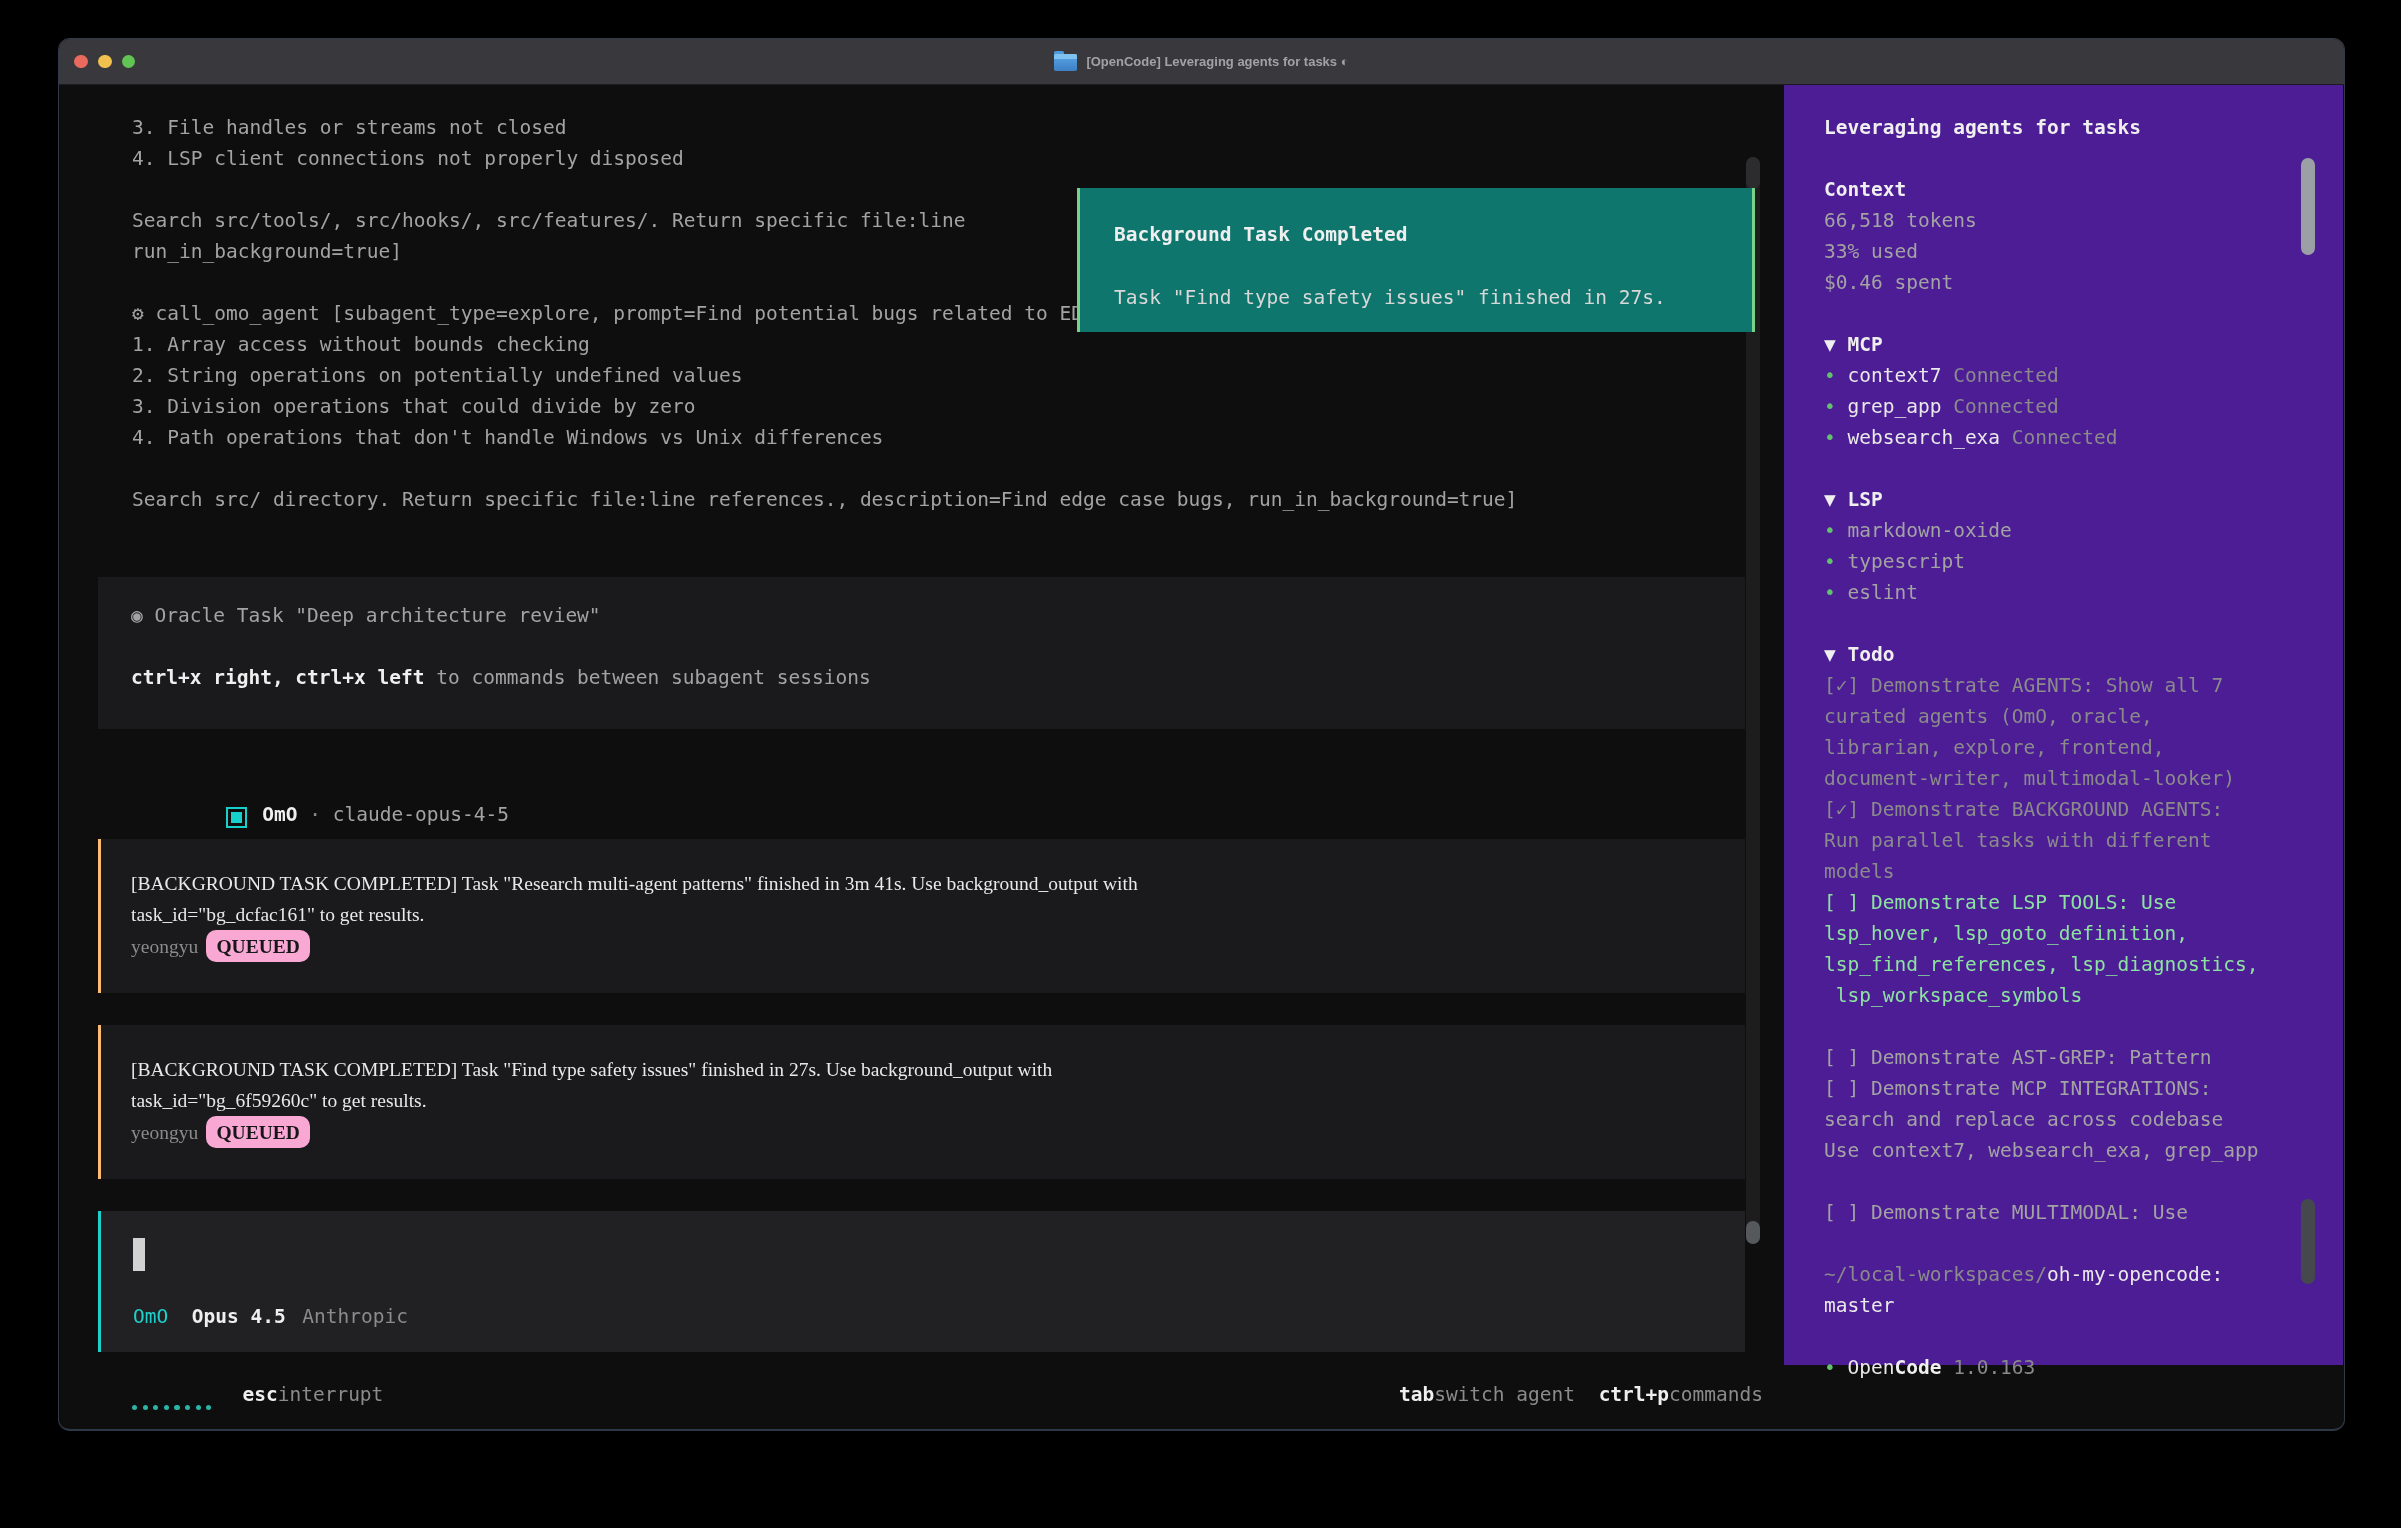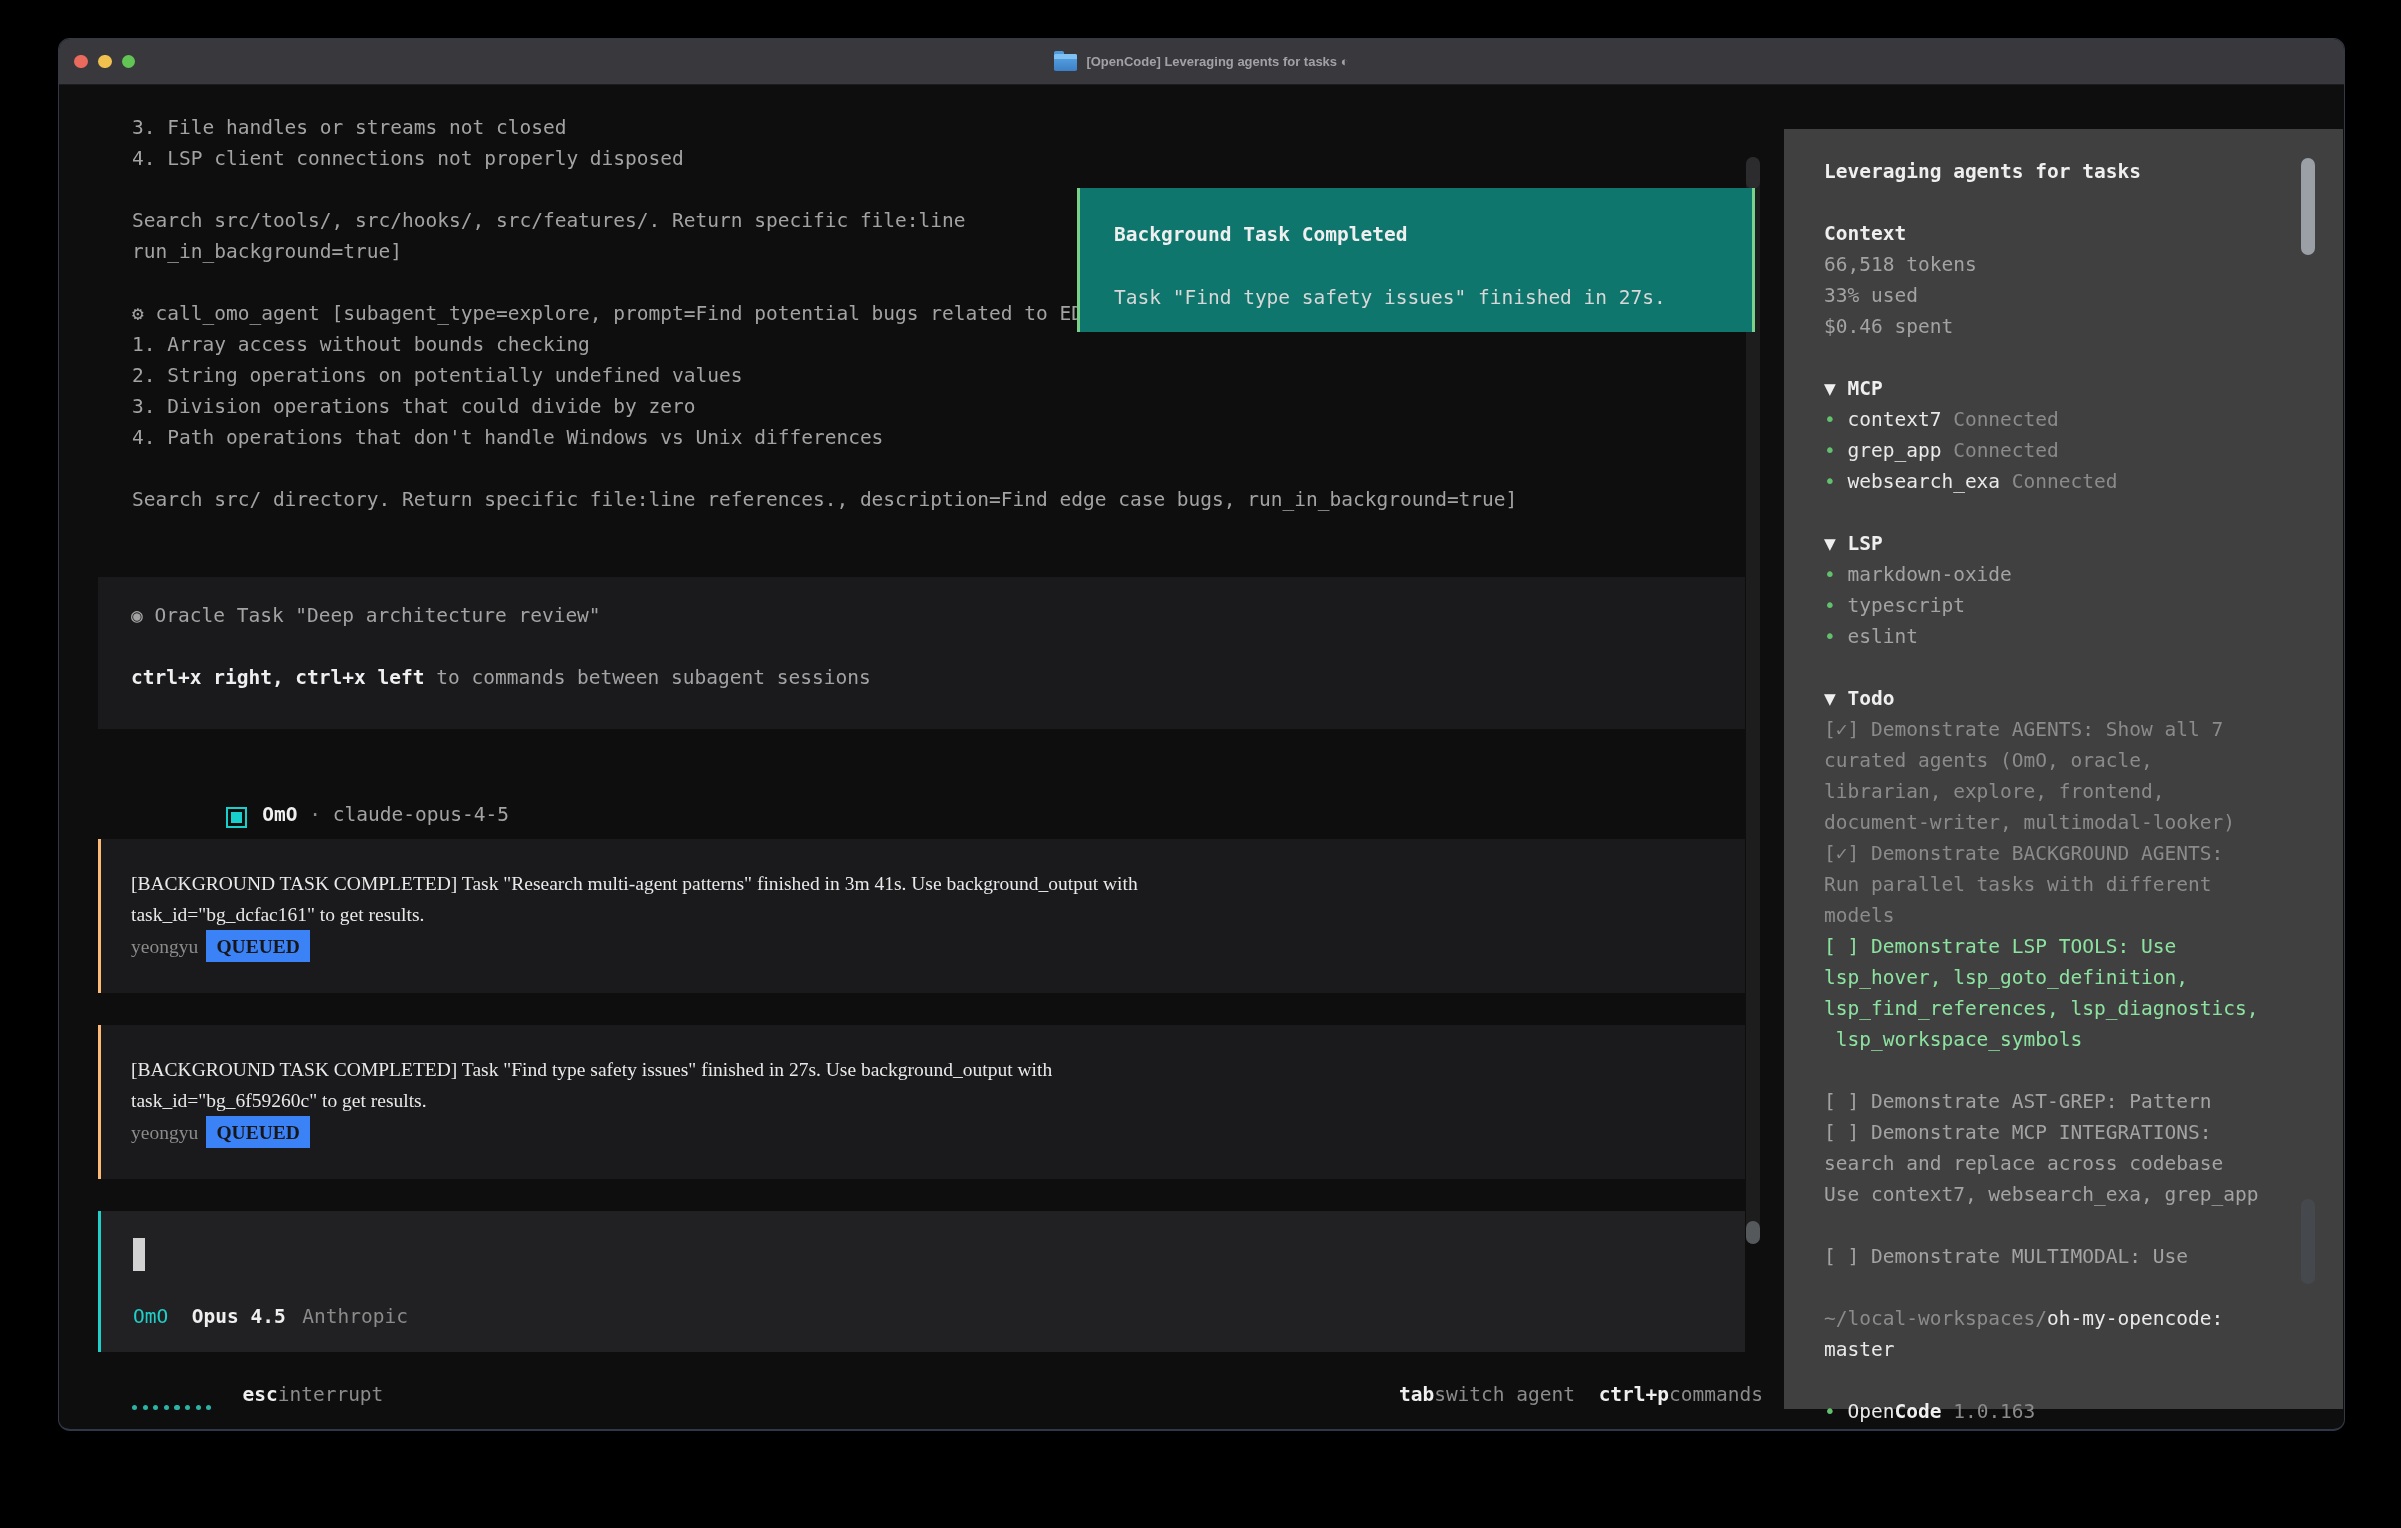--- a/index.html
+++ b/index.html
@@ -21,40 +21,40 @@
   .folder:before { content:""; position:absolute; left:0; top:-3.5px; width:9.5px; height:4.7px;
     background:#4f9ada; border-radius:1.8px 1.8px 0 0; }
   .folder:after { content:""; position:absolute; left:0; top:0; width:100%; height:4.1px;
     background:#7fc2f2; border-radius:1.8px 1.8px 0 0; }
   .title-text { font-family:"Liberation Sans", sans-serif; font-weight:bold; font-size:13px; color:#a2a2a6; }
 
   
   .content { position:relative; width:100%; height:1280px; }
   .main { position:absolute; left:0; top:0; width:1727px; height:100%; padding:26.6px 0 0 73px; }
   .sidebar { position:absolute; left:1725px; top:0; width:559px; height:100%;
-    background:#404040; padding:26.6px 0 0 40px;margin-top:44px; }
+    background:#4c1d95; padding:26.6px 0 0 40px; }
 
   .line { height:31px; line-height:31px; font-size:19.5px; white-space:pre; }
   .sidebar .line { height:31px; line-height:31px; }
 
   
   .c-dim   { color:#a3a3a3; }
   .c-dim2  { color:#8b8b8b; }
   .c-white { color:#e9e9e9; }
   .c-bw    { color:#efefef; font-weight:bold; }
   .c-cyan  { color:#1fd0ca; }
   .c-green { color:#8ce3a0; }
   .c-gb    { color:#63c06d; }
 
   
   .box { background:#1a1a1c; width:1647px; margin-left:-34px; }
   .oracle-box { height:152px; padding:23px 0 0 33px; margin-top:0; }
   .msg { border-left:3px solid #fdba74; padding:29.5px 0 0 30px; height:154px; margin-left:-34px;font-family:Liberation Serif, serif; }
-  .badge { display:inline-block; background:#3b82f6; color:#17171a; font-weight:bold;
-    padding:0.6px 10px; border-radius:0; margin-left:8.3px; }
+  .badge { display:inline-block; background:#f9a8d4; color:#17171a; font-weight:bold;
+    padding:0.6px 10px; border-radius:10px; margin-left:8.3px; }
 
   .input-box { position:relative; background:#212123; border-left:3px solid #1fd0ca;
     width:1647px; height:141px; margin-left:-34px; margin-top:32.5px; }
   .cursor { position:absolute; left:32px; top:27px; width:11.8px; height:33px; background:#d2d2d2; }
   .model-row { position:absolute; left:32px; bottom:20px; display:flex; }
   .model-row .line { display:inline-block; }
 
   .footer { display:flex; align-items:flex-end; margin-top:27px; width:1631px; }
   .dots { display:flex; gap:5.3px; align-items:center; margin-right:31px; }
   .dot { width:5.3px; height:5.3px; border-radius:50%; background:#2cb3a6; }

